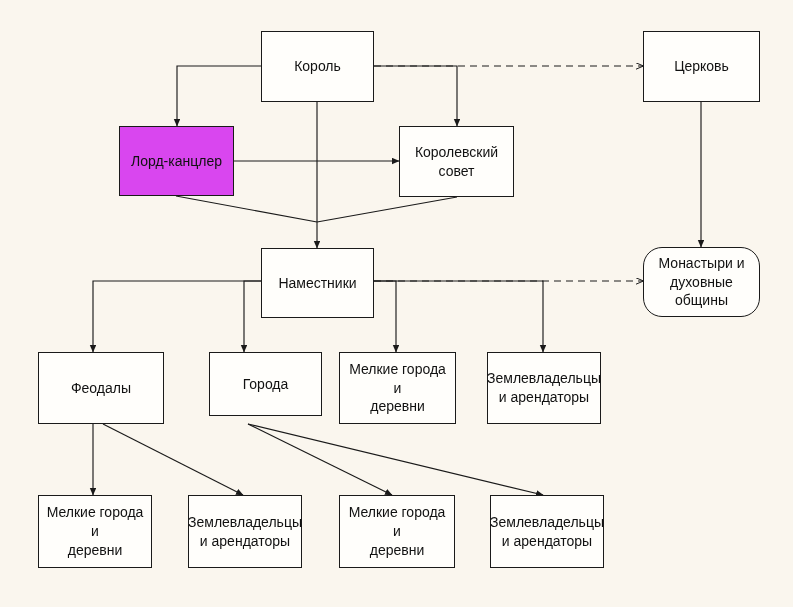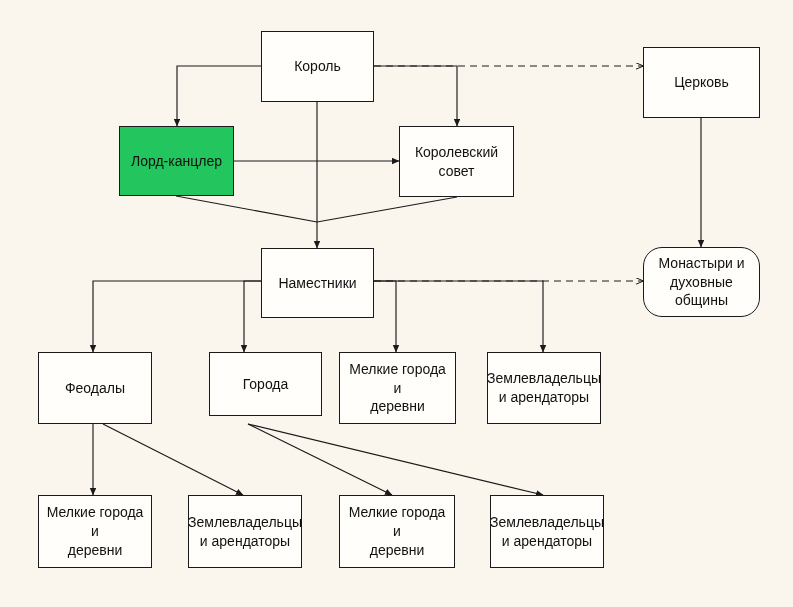--- a/index.html
+++ b/index.html
@@ -70,39 +70,39 @@
       <polyline points="374,281 543,281 543,352" fill="none" stroke="#1a1a1a" stroke-width="1.15" marker-end="url(#arrow-solid)"></polyline>
       <polyline points="93,424 93,495" fill="none" stroke="#1a1a1a" stroke-width="1.15" marker-end="url(#arrow-solid)"></polyline>
       <polyline points="103,424 243,495" fill="none" stroke="#1a1a1a" stroke-width="1.15" marker-end="url(#arrow-solid)"></polyline>
       <polyline points="248,424 392,495" fill="none" stroke="#1a1a1a" stroke-width="1.15" marker-end="url(#arrow-solid)"></polyline>
       <polyline points="248,424 543,495" fill="none" stroke="#1a1a1a" stroke-width="1.15" marker-end="url(#arrow-solid)"></polyline>
     </svg>
   <div id="nodes-layer">
       <div class="node" style="left: 261px; top: 31px; width: 113px; height: 71px; background: rgb(255, 254, 251); border-color: rgb(26, 26, 26); color: rgb(17, 17, 17);">
         <span class="label">Король</span>
       </div>
-      <div class="node" style="left: 643px; top: 31px; width: 117px; height: 71px; background: rgb(255, 254, 251); border-color: rgb(26, 26, 26); color: rgb(17, 17, 17); margin-top: 16px;">
+      <div class="node" style="left: 643px; top: 31px; width: 117px; height: 71px; background: rgb(255, 254, 251); border-color: rgb(26, 26, 26); color: rgb(17, 17, 17);">
         <span class="label">Церковь</span>
       </div>
-      <div class="node" style="left: 119px; top: 126px; width: 115px; height: 70px; background: #22c55e; border-color: rgb(26, 26, 26); color: rgb(17, 17, 17); text-align: right;">
+      <div class="node" style="left: 119px; top: 126px; width: 115px; height: 70px; background: #d946ef; border-color: rgb(26, 26, 26); color: rgb(17, 17, 17); text-align: right;">
         <span class="label">Лорд-канцлер</span>
       </div>
       <div class="node" style="left: 399px; top: 126px; width: 115px; height: 71px; background: rgb(255, 254, 251); border-color: rgb(26, 26, 26); color: rgb(17, 17, 17);">
         <span class="label">Королевский
 совет</span>
       </div>
       <div class="node" style="left: 261px; top: 248px; width: 113px; height: 70px; background: rgb(255, 254, 251); border-color: rgb(26, 26, 26); color: rgb(17, 17, 17);">
         <span class="label">Наместники</span>
       </div>
       <div class="node" style="left: 643px; top: 247px; width: 117px; height: 70px; background: rgb(255, 254, 251); border-color: rgb(26, 26, 26); color: rgb(17, 17, 17); border-radius: 19px;">
         <span class="label">Монастыри и
 духовные
 общины</span>
       </div>
-      <div class="node" style="left: 38px; top: 352px; width: 114px; height: 72px; background: rgb(255, 254, 251); border-color: rgb(26, 26, 26); color: rgb(17, 17, 17);">
+      <div class="node" style="left: 38px; top: 352px; width: 126px; height: 72px; background: rgb(255, 254, 251); border-color: rgb(26, 26, 26); color: rgb(17, 17, 17);">
         <span class="label">Феодалы</span>
       </div>
       <div class="node" style="left: 188px; top: 352px; width: 113px; height: 64px; background: rgb(255, 254, 251); border-color: rgb(26, 26, 26); color: rgb(17, 17, 17); margin-left: 21px;">
         <span class="label">Города</span>
       </div>
       <div class="node" style="left: 339px; top: 352px; width: 117px; height: 72px; background: rgb(255, 254, 251); border-color: rgb(26, 26, 26); color: rgb(17, 17, 17);">
         <span class="label">Мелкие города и
 деревни</span>
       </div>
       <div class="node" style="left: 487px; top: 352px; width: 114px; height: 72px; background: rgb(255, 254, 251); border-color: rgb(26, 26, 26); color: rgb(17, 17, 17);">

